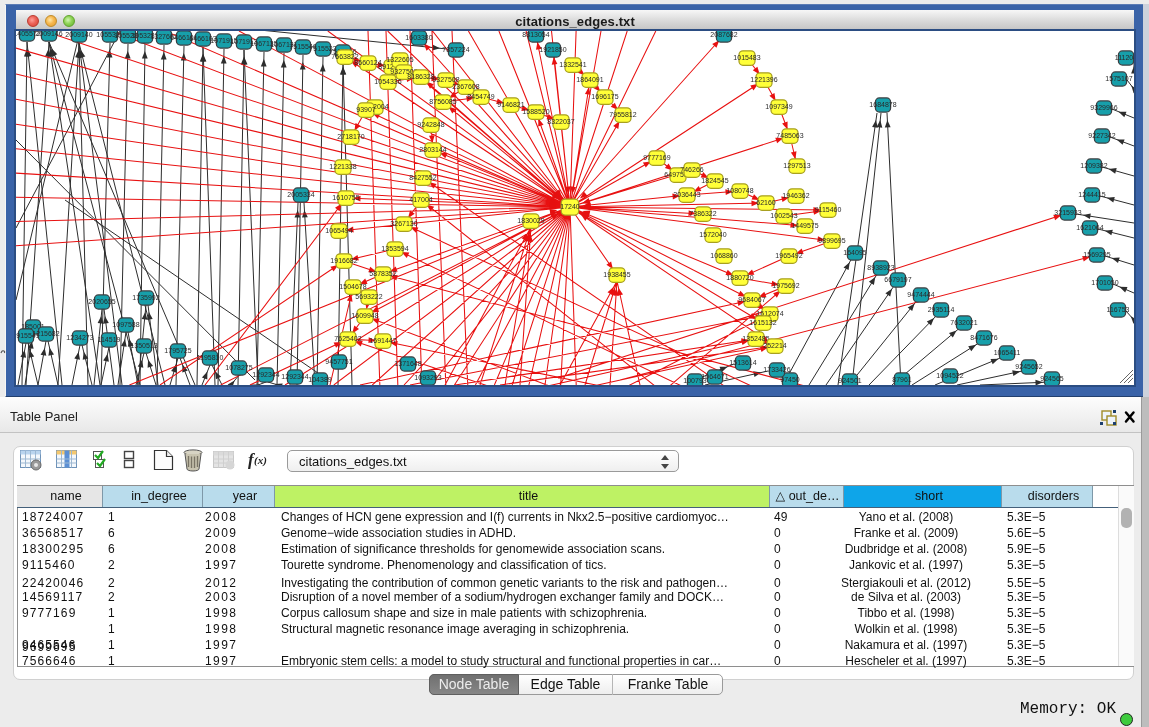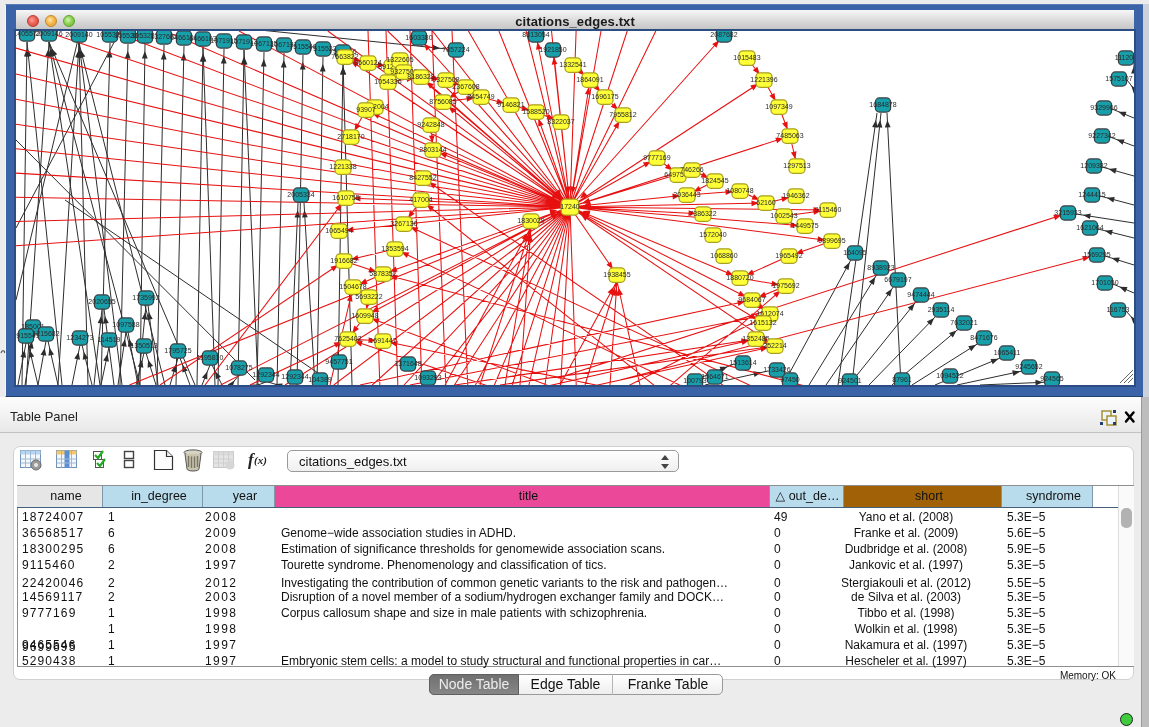--- a/index.html
+++ b/index.html
@@ -34,21 +34,21 @@
 .trow { position:absolute; left:0; width:998px; height:16px; font-size:12px; line-height:15px; color:#111; }
 .trow span { position:absolute; top:1px; white-space:nowrap; }
 
 #tabs { left:429px; top:674px; width:294px; height:21px; border:1px solid #9a9a9a;
   border-radius:5px; background:linear-gradient(#fff,#eee); overflow:hidden; }
 .seg { position:absolute; top:674px; height:21px; font-size:14px; line-height:20px;
   text-align:center; color:#111; }
 #scrollstrip { left:1141px; top:397px; width:8px; height:330px; background:#bdbdbd;
   border-left:1px solid #9a9a9a; }
 #rightstrip { left:1143px; top:4px; width:6px; height:393px; background:#ccd2dc; }
-#mem { right:33px; top:670px; font-size:10px; color:#111; }
+#mem { right:33px; top:700px; font-size:16px; color:#111;font-family:Liberation Mono, monospace; }
 </style></head>
 <body>
 <div id="frame" class="abs"></div>
 <div id="titlebar" class="abs"></div>
 <div class="abs tl" style="left:27px;background:radial-gradient(circle at 4px 4px,#ff9d96,#ec6359 45%,#d63e30);border:0.5px solid #ba3a2e;"></div>
 <div class="abs tl" style="left:45px;background:radial-gradient(circle at 4px 4px,#ffe9a8,#f6b64d 45%,#e09c2e);border:0.5px solid #c08b27;"></div>
 <div class="abs tl" style="left:63px;background:radial-gradient(circle at 4px 4px,#d2f5b3,#8fd356 45%,#5faf2d);border:0.5px solid #61a42c;"></div>
 <div id="title" class="abs">citations_edges.txt</div>
 <div id="canvas" class="abs"></div>
 <svg id="graph" width="1118" height="354" viewBox="0 0 1118 354" style="position:absolute;left:16px;top:31px;">
@@ -883,29 +883,30 @@
     <b>citations_edges.txt</b>
  <svg style="position:absolute;right:8px;top:3px;" width="10" height="16" viewBox="0 0 10 16">
   <path d="M1 6 L5 1 L9 6 Z" fill="#444"></path>
       <path d="M1 10 L5 15 L9 10 Z" fill="#444"></path>
     </svg>
 </div>
 <div id="table" class="abs"></div>
 <div class="hcell" style="left:17px;width:86px;background:#e6e6e6;">name</div>
 <div class="hcell" style="left:103px;width:100px;background:#b9dcec;">in_degree</div>
 <div class="hcell" style="left:203px;width:72px;background:#b9dcec;">year</div>
-<div class="hcell" style="left:275px;width:495px;background:#ec4899;">title</div>
+<div class="hcell" style="left:275px;width:495px;background:#bef264;">title</div>
 <div class="hcell" style="left:770px;width:74px;background:#b9dcec;padding-left:2px;">△ out_de…</div>
-<div class="hcell" style="left:844px;width:158px;background:#a16207;">short</div>
-<div class="hcell" style="left:1002px;width:91px;background:#b9dcec;">syndrome</div>
+<div class="hcell" style="left:844px;width:158px;background:#0ea5e9;">short</div>
+<div class="hcell" style="left:1002px;width:91px;background:#b9dcec;">disorders</div>
 <div id="hdrline" class="abs"></div>
 <div class="trow" style="top:508.5px;">
     <span style="left:22px;letter-spacing:1.1px;">18724007</span>
     <span style="left:108px;">1</span>
     <span style="left:205px;letter-spacing:1.4px;">2008</span>
+    <span style="left:281px;">Changes of HCN gene expression and I(f) currents in Nkx2.5−positive cardiomyoc…</span>
     <span style="left:774px;">49</span>
     <span style="left:906px;transform:translateX(-50%);">Yano et al. (2008)</span>
     <span style="left:1007px;">5.3E−5</span>
   </div>
 <div class="trow" style="top:524.5px;">
     <span style="left:22px;letter-spacing:1.1px;">36568517</span>
     <span style="left:108px;">6</span>
     <span style="left:205px;letter-spacing:1.4px;">2009</span>
     <span style="left:281px;">Genome−wide association studies in ADHD.</span>
     <span style="left:774px;">0</span>
@@ -954,34 +955,35 @@
     <span style="left:205px;letter-spacing:1.4px;">1998</span>
     <span style="left:281px;">Corpus callosum shape and size in male patients with schizophrenia.</span>
     <span style="left:774px;">0</span>
     <span style="left:906px;transform:translateX(-50%);">Tibbo et al. (1998)</span>
     <span style="left:1007px;">5.3E−5</span>
   </div>
 <div class="trow" style="top:620.5px;">
     <span style="left:22px;letter-spacing:1.1px;margin-top:18px;">9699695</span>
     <span style="left:108px;">1</span>
     <span style="left:205px;letter-spacing:1.4px;">1998</span>
+    <span style="left:281px;">Structural magnetic resonance image averaging in schizophrenia.</span>
     <span style="left:774px;">0</span>
     <span style="left:906px;transform:translateX(-50%);">Wolkin et al. (1998)</span>
     <span style="left:1007px;">5.3E−5</span>
   </div>
 <div class="trow" style="top:636.5px;">
     <span style="left:22px;letter-spacing:1.1px;">9465546</span>
     <span style="left:108px;">1</span>
     <span style="left:205px;letter-spacing:1.4px;">1997</span>
     <span style="left:774px;">0</span>
     <span style="left:906px;transform:translateX(-50%);">Nakamura et al. (1997)</span>
     <span style="left:1007px;">5.3E−5</span>
   </div>
 <div class="trow" style="top:652.5px;">
-    <span style="left:22px;letter-spacing:1.1px;">5290438</span>
+    <span style="left:22px;letter-spacing:1.1px;">7566646</span>
     <span style="left:108px;">1</span>
     <span style="left:205px;letter-spacing:1.4px;">1997</span>
     <span style="left:281px;">Embryonic stem cells: a model to study structural and functional properties in car…</span>
     <span style="left:774px;">0</span>
     <span style="left:906px;transform:translateX(-50%);">Hescheler et al. (1997)</span>
     <span style="left:1007px;">5.3E−5</span>
   </div>
 <div class="abs" style="left:1118px;top:486px;width:16px;height:180px;background:#fafafa;border-left:1px solid #ddd;"></div>
 <div class="abs" style="left:1120.5px;top:508px;width:11px;height:20px;background:#b2b2b2;border-radius:5px;"></div>
 <div id="tabs" class="abs"></div>

